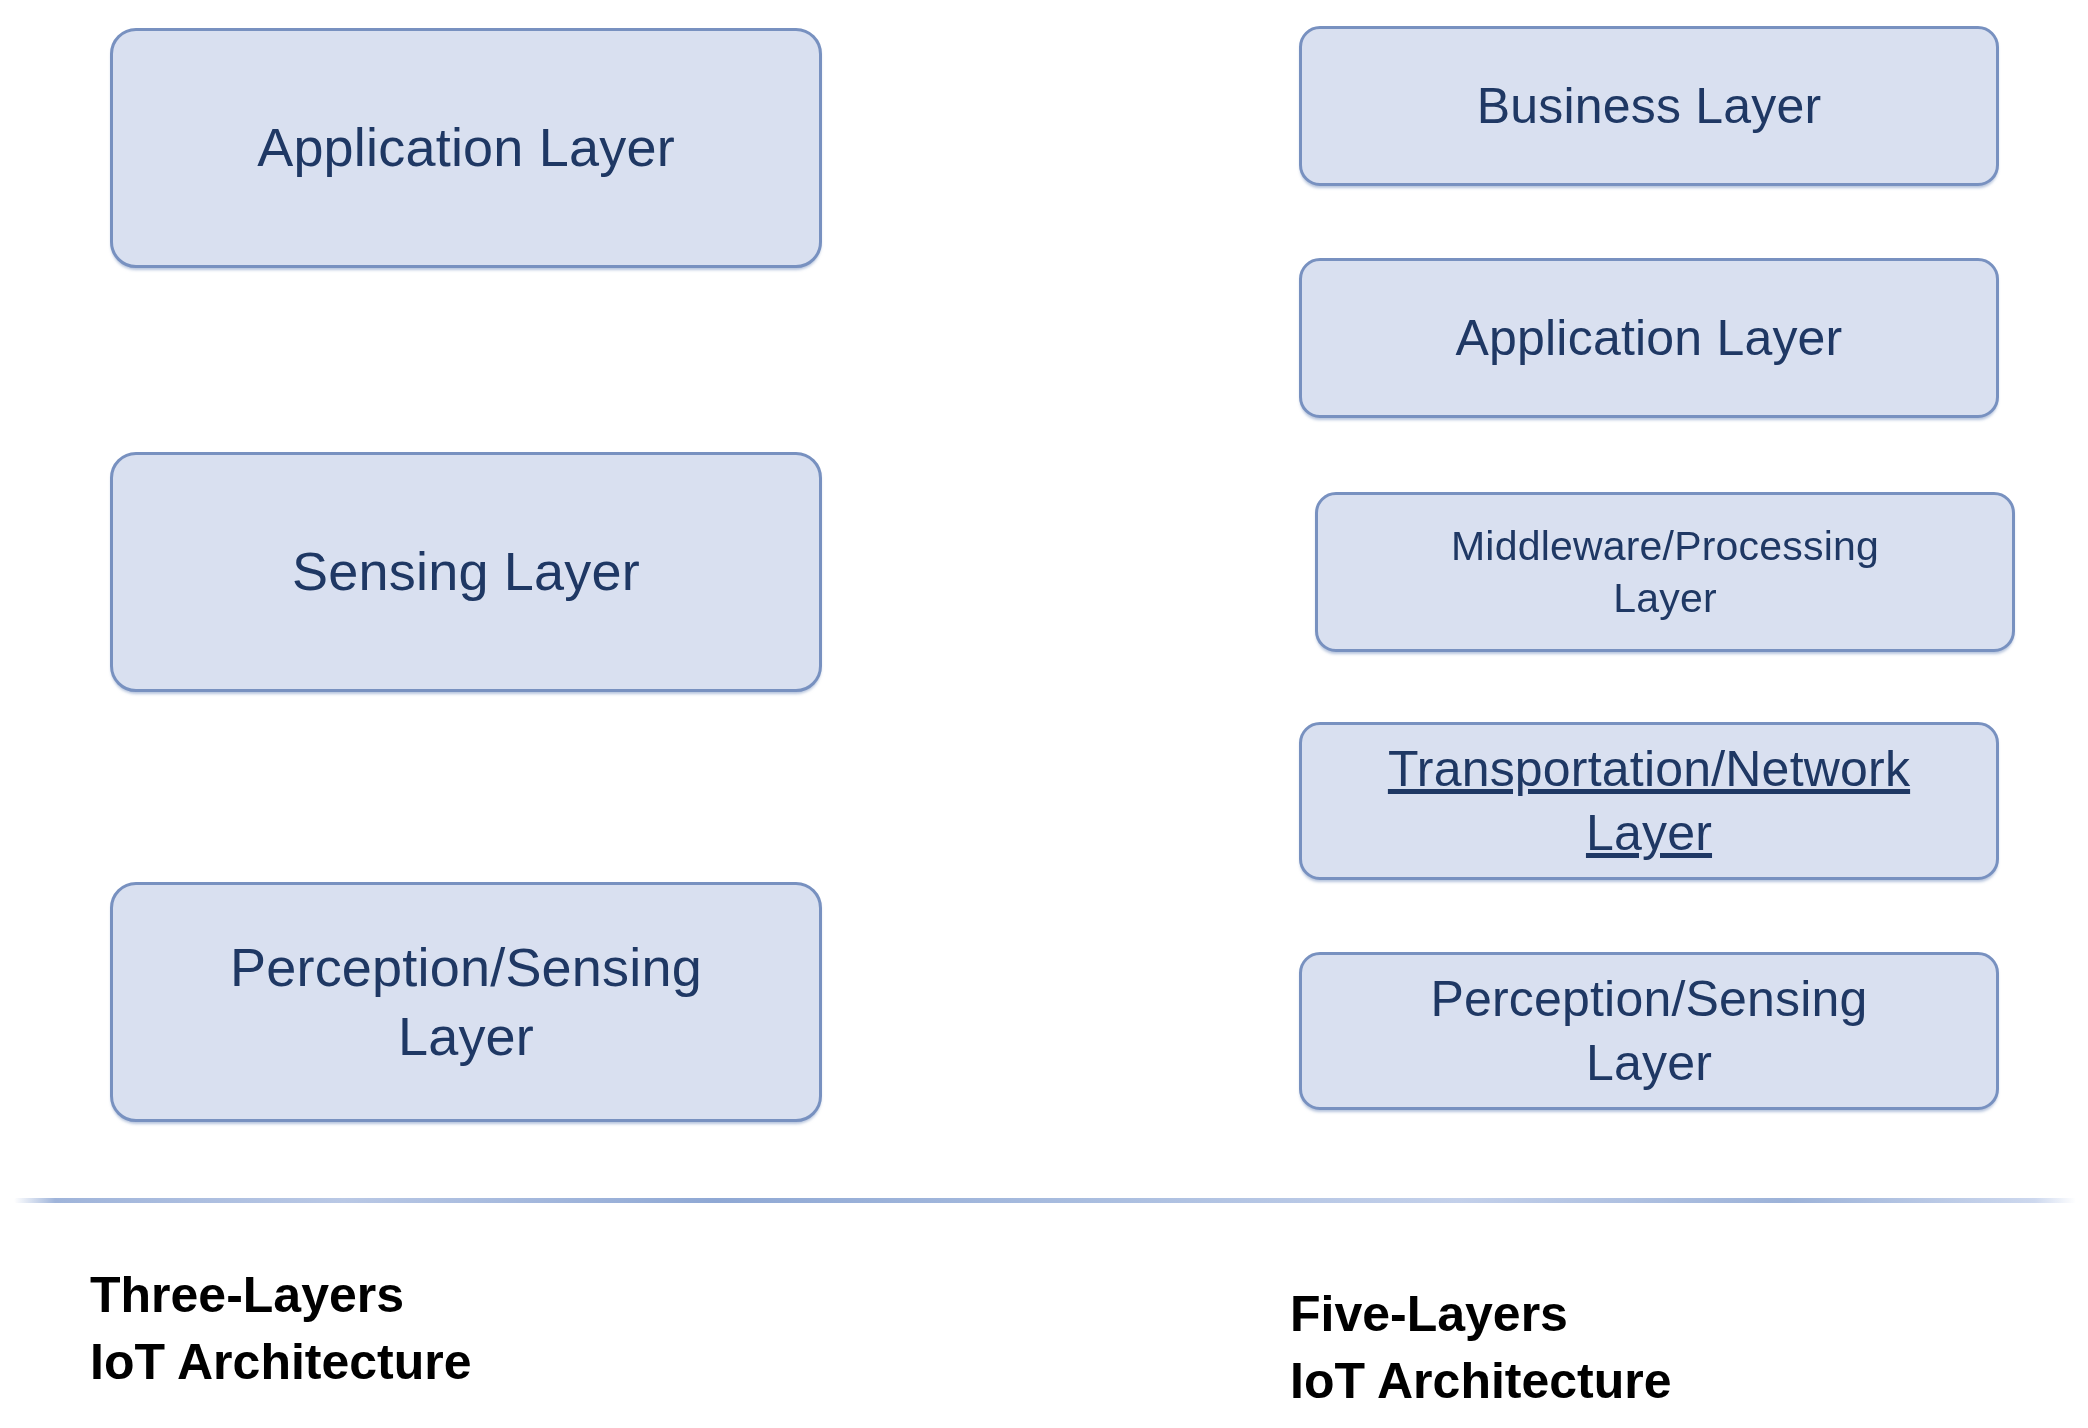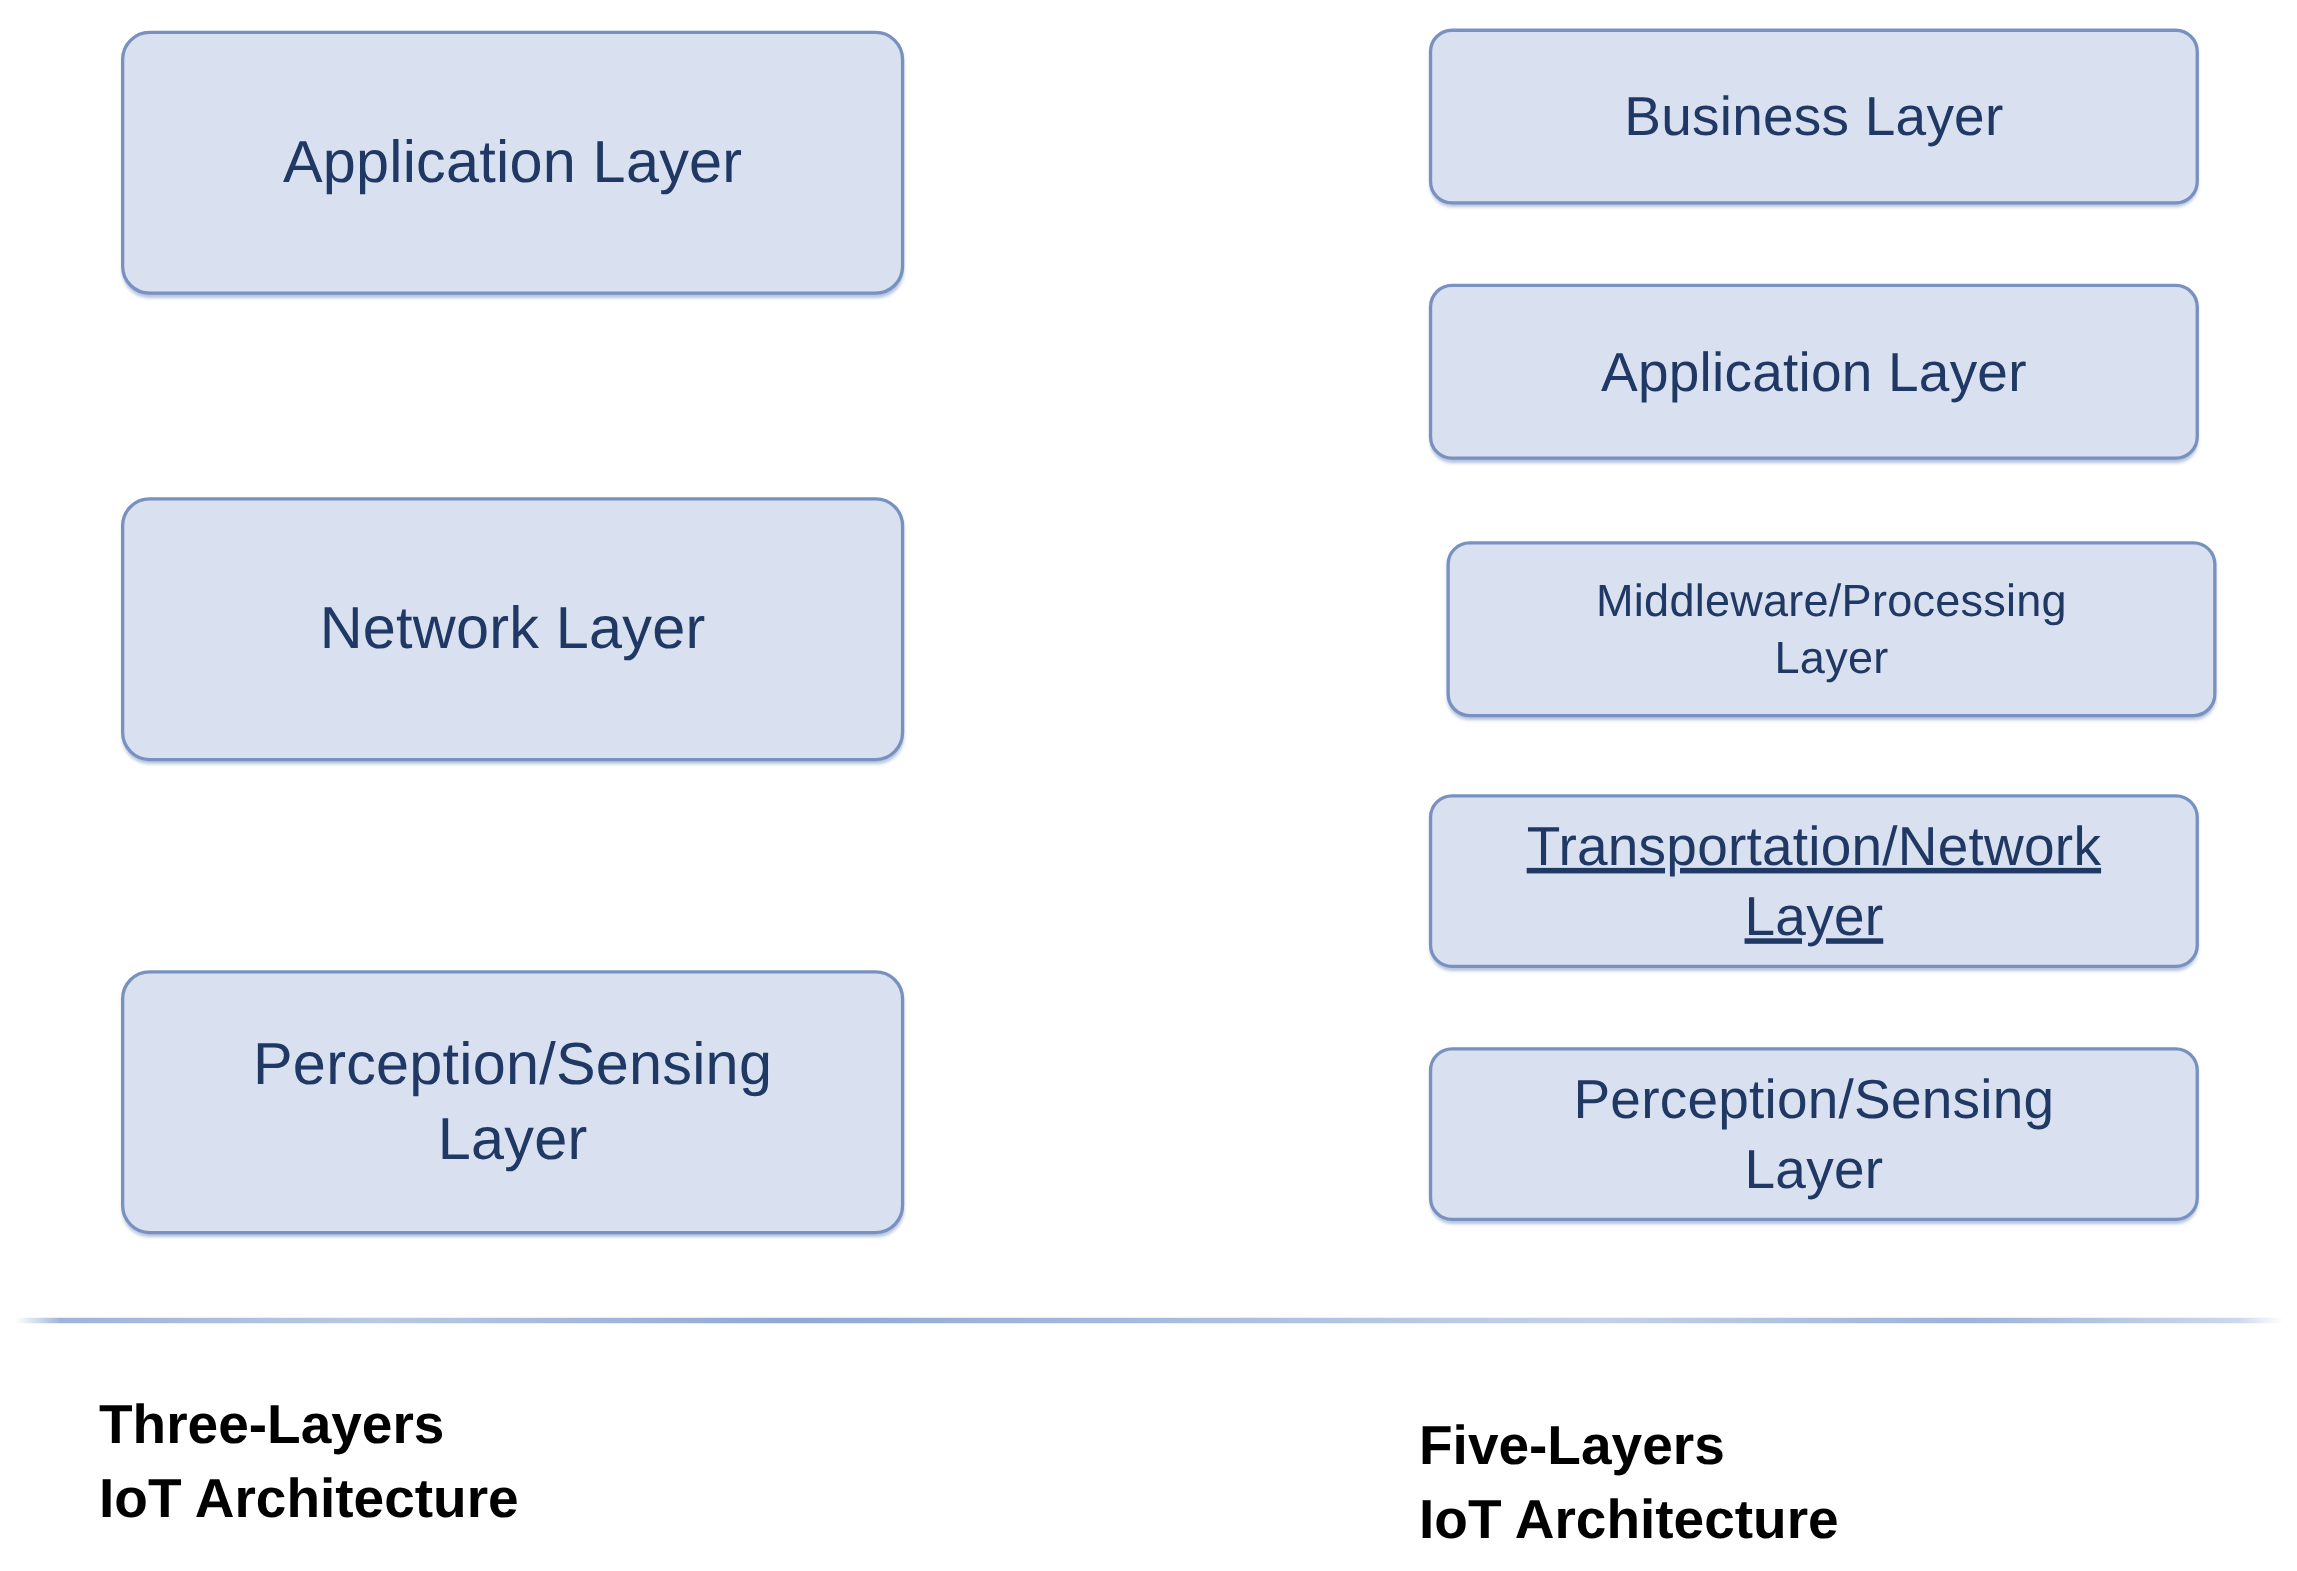--- a/index.html
+++ b/index.html
@@ -99,21 +99,21 @@
 
 <div id="stage">
 
   <div class="col-left">
 
     <div class="layer-box lb-0">
       <span class="layer-label">Application Layer</span>
     </div>
 
     <div class="layer-box lb-1">
-      <span class="layer-label">Network Layer</span>
+      <span class="layer-label">Sensing Layer</span>
     </div>
 
     <div class="layer-box lb-2">
       <span class="layer-label">Perception/Sensing
 Layer</span>
     </div>
 
   </div>
 
   <div class="col-right">

